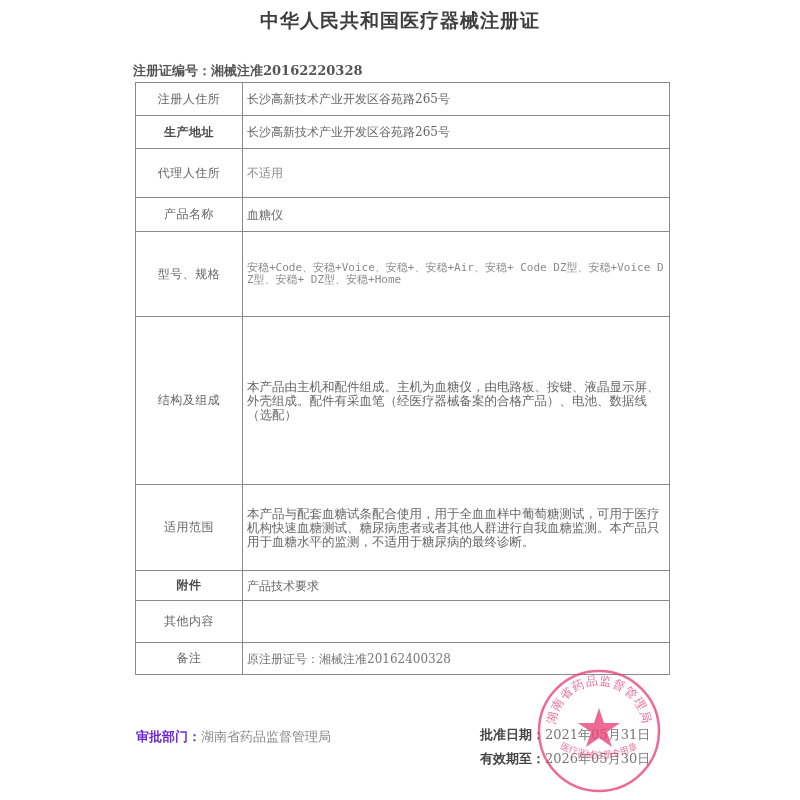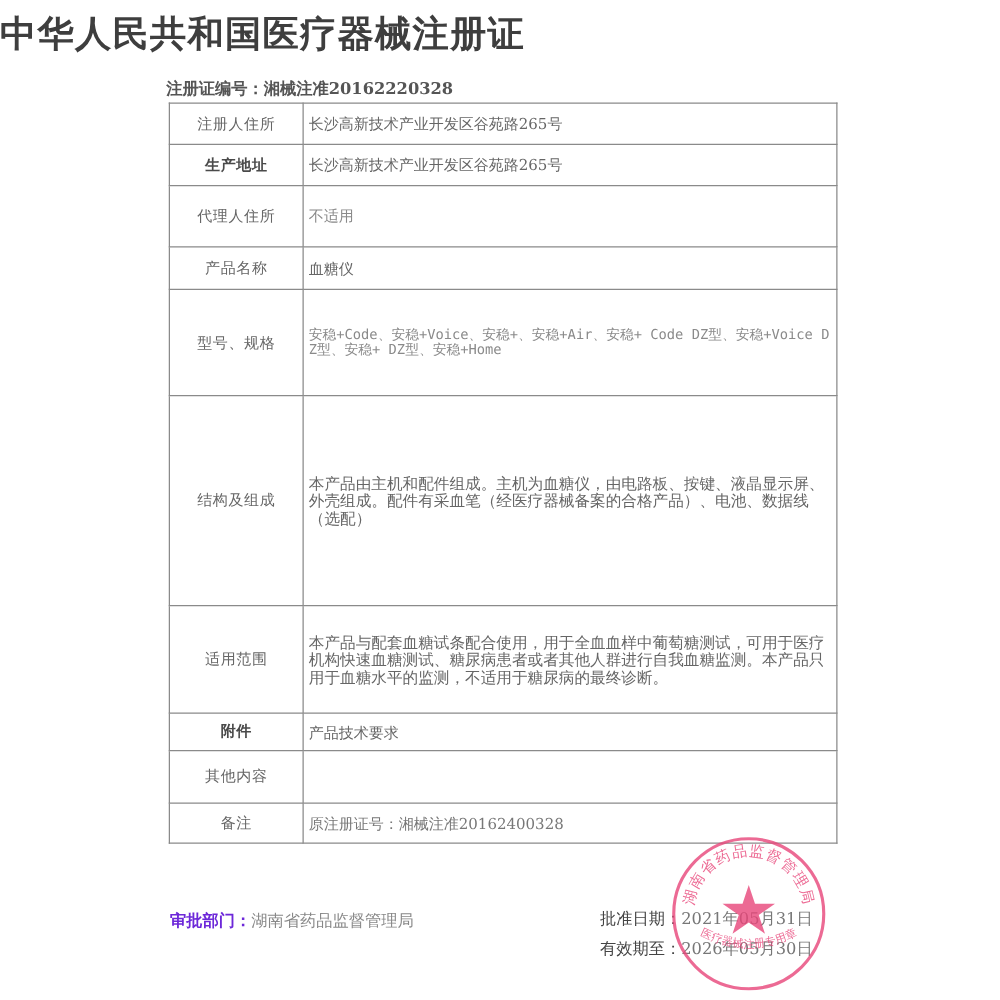--- a/index.html
+++ b/index.html
@@ -13,21 +13,22 @@
       position: relative;
       overflow: hidden;
       font-family: "DejaVu Serif", "Liberation Serif", serif;
       color: #555;
     }
     .title {
       position: absolute;
       left: 0;
       top: 8px;
       width: 800px;
-      font-size: 29px;
+      text-align: center;
+      font-size: 19px;
       font-weight: bold;
       color: #3e3e3e;
       letter-spacing: 1px;
       font-family: "DejaVu Serif", serif;
     }
     .reg-no {
       position: absolute;
       left: 133px;
       top: 62px;
       font-size: 13px;
@@ -90,21 +91,21 @@
     }
     .footer-left .v {
       color: #888;
     }
     .footer-right {
       position: absolute;
       left: 480px;
       font-size: 13px;
     }
     .footer-right .k {
-      font-weight: normal;
+      font-weight: bold;
       color: #444;
     }
     .footer-right .v {
       color: #777;
     }
     .seal {
       position: absolute;
       left: 534px;
       top: 666px;
       width: 130px;

